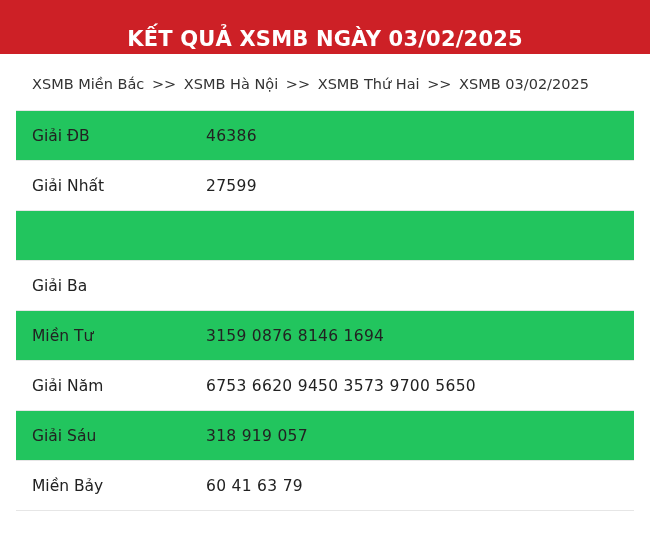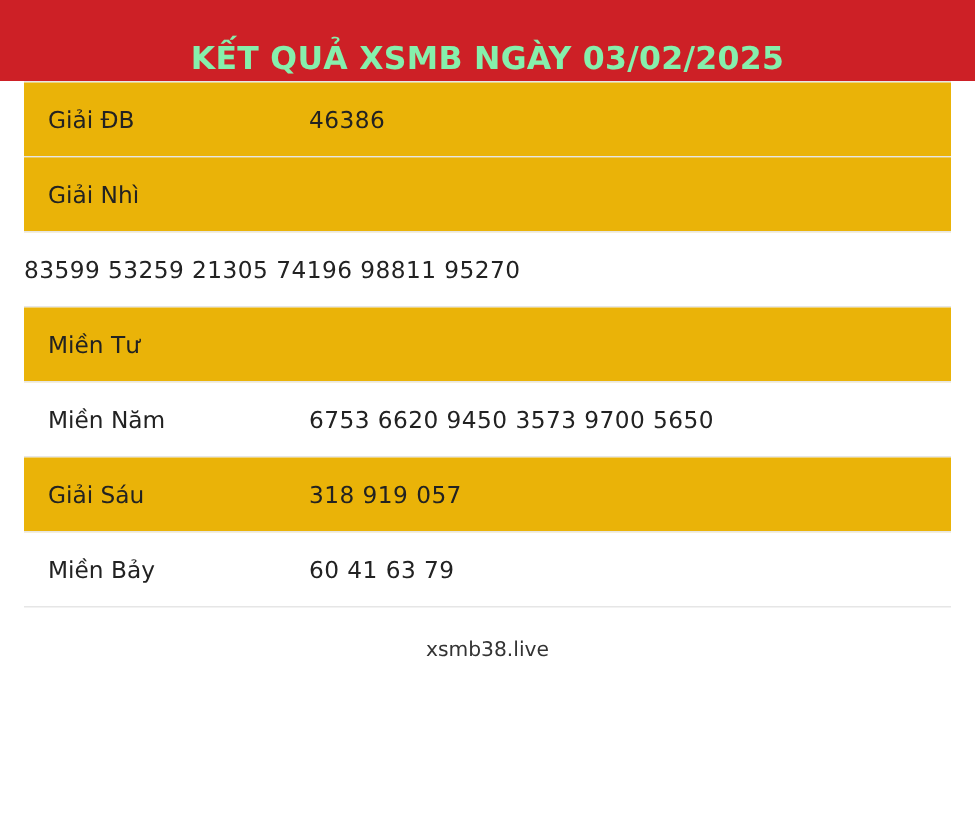--- a/index.html
+++ b/index.html
@@ -26,21 +26,21 @@
     height: 54px;
     display: flex;
     align-items: center;
     justify-content: center;
     text-align: center;
   }
   .header-title {
     font-size: 21px;
     font-weight: bold;
     letter-spacing: 0.2px;
-    color: #86efac;
+    color: #ffffff;
     margin-top: 23px;
   }
   .breadcrumb {
     padding: 22px 0 18px 32px;
     font-size: 14.5px;
     color: #333333;
     white-space: nowrap;
   }
   .breadcrumb .crumb {
     color: #333333;
@@ -54,21 +54,21 @@
     border-top: 1px solid #e6e6e6;
   }
   .row {
     display: flex;
     align-items: center;
     height: 50px;
     border-bottom: 1px solid #e6e6e6;
     box-sizing: border-box;
   }
   .row.alt {
-    background: #eab308;
+    background: #22c55e;
   }
   .row.plain {
     background: #ffffff;
   }
   .cell-label {
     width: 190px;
     padding-left: 16px;
     box-sizing: border-box;
     font-size: 15.5px;
     color: #222222;
@@ -90,55 +90,65 @@
 </style>
 </head>
 <body>
 
 <div class="page">
 
   <div class="header-bar">
     <div class="header-title">KẾT QUẢ XSMB NGÀY 03/02/2025</div>
   </div>
 
+  <div class="breadcrumb">
+    <span class="crumb">XSMB Miền Bắc</span>
+    <span class="sep">&gt;&gt;</span>
+    <span class="crumb">XSMB Hà Nội</span>
+    <span class="sep">&gt;&gt;</span>
+    <span class="crumb">XSMB Thứ Hai</span>
+    <span class="sep">&gt;&gt;</span>
+    <span class="crumb">XSMB 03/02/2025</span>
+  </div>
 
   <div class="results">
 
     <div class="row alt">
       <div class="cell-label">Giải ĐB</div>
       <div class="cell-value">46386</div>
     </div>
 
+    <div class="row plain">
+      <div class="cell-label">Giải Nhất</div>
+      <div class="cell-value">27599</div>
+    </div>
 
     <div class="row alt">
-      <div class="cell-label">Giải Nhì</div>
     </div>
 
     <div class="row plain">
-      <div class="cell-value">83599 53259 21305 74196 98811 95270</div>
+      <div class="cell-label">Giải Ba</div>
     </div>
 
     <div class="row alt">
       <div class="cell-label">Miền Tư</div>
+      <div class="cell-value">3159 0876 8146 1694</div>
     </div>
 
     <div class="row plain">
-      <div class="cell-label">Miền Năm</div>
+      <div class="cell-label">Giải Năm</div>
       <div class="cell-value">6753 6620 9450 3573 9700 5650</div>
     </div>
 
     <div class="row alt">
       <div class="cell-label">Giải Sáu</div>
       <div class="cell-value">318 919 057</div>
     </div>
 
     <div class="row plain">
       <div class="cell-label">Miền Bảy</div>
       <div class="cell-value">60 41 63 79</div>
     </div>
 
   </div>
 
-  <div class="footer">
-    <span>xsmb38.live</span>
-  </div>
 
 </div>
 
 </body></html>

